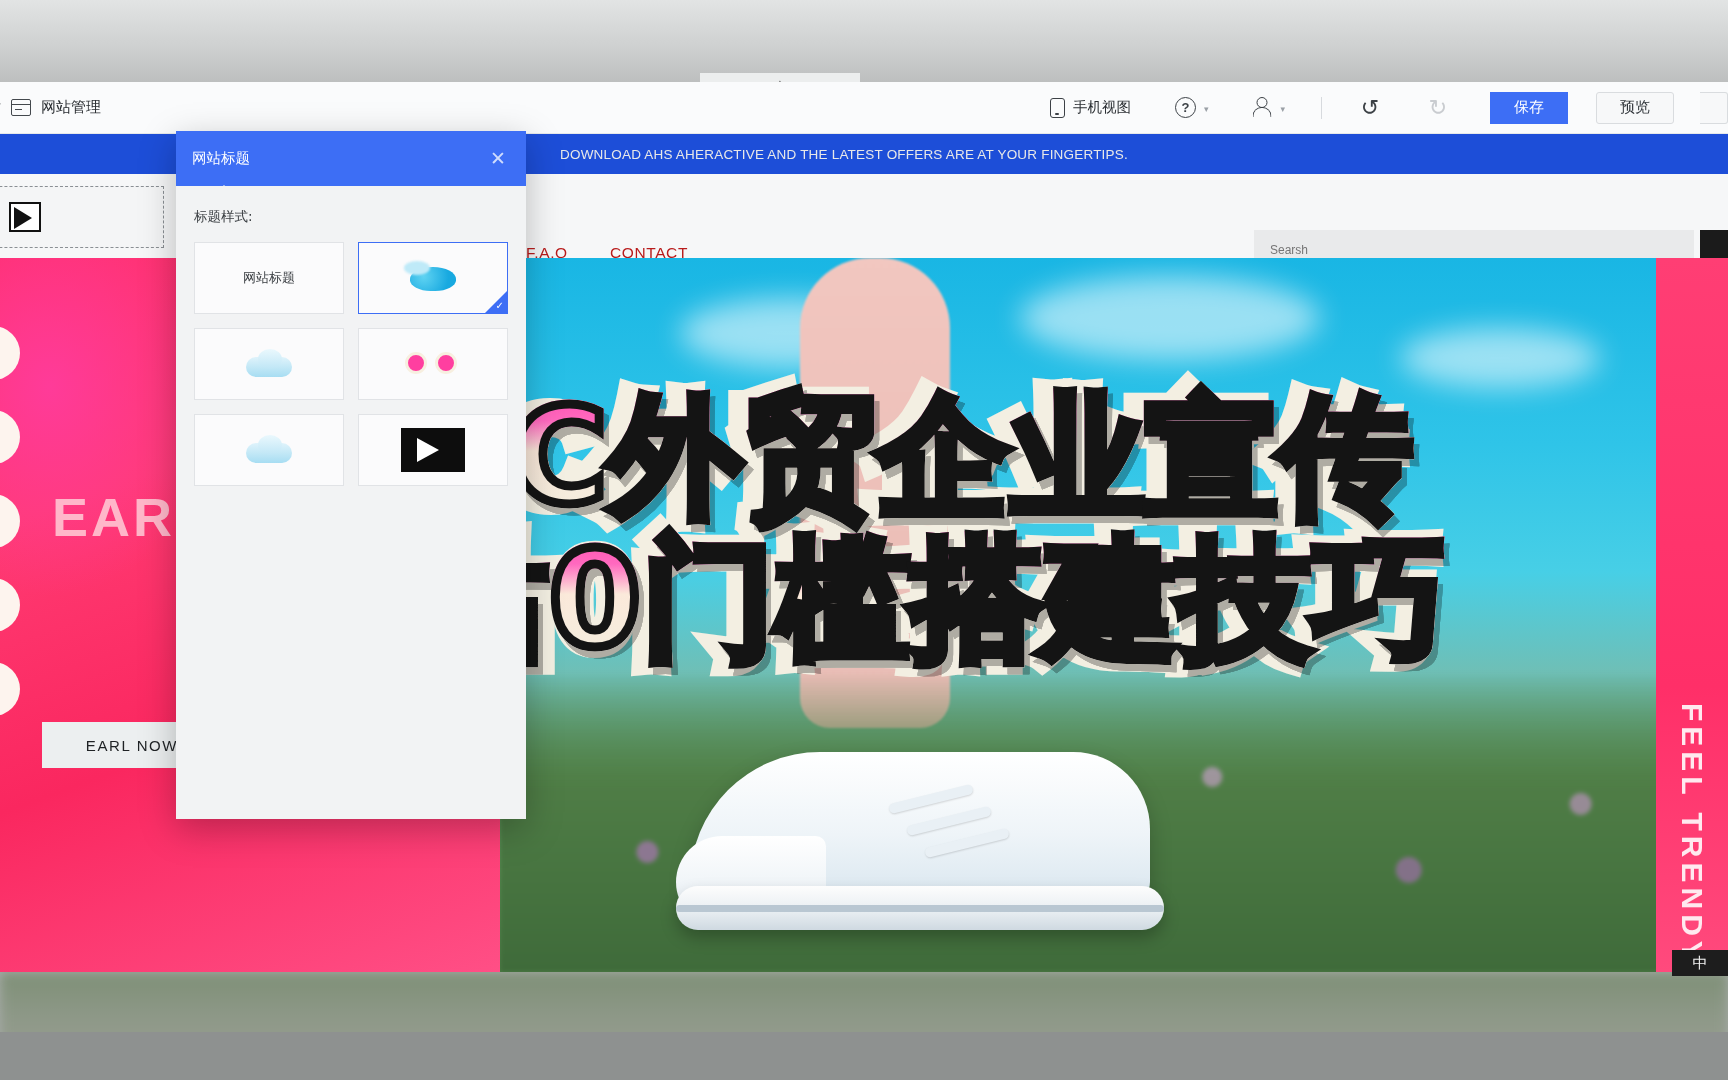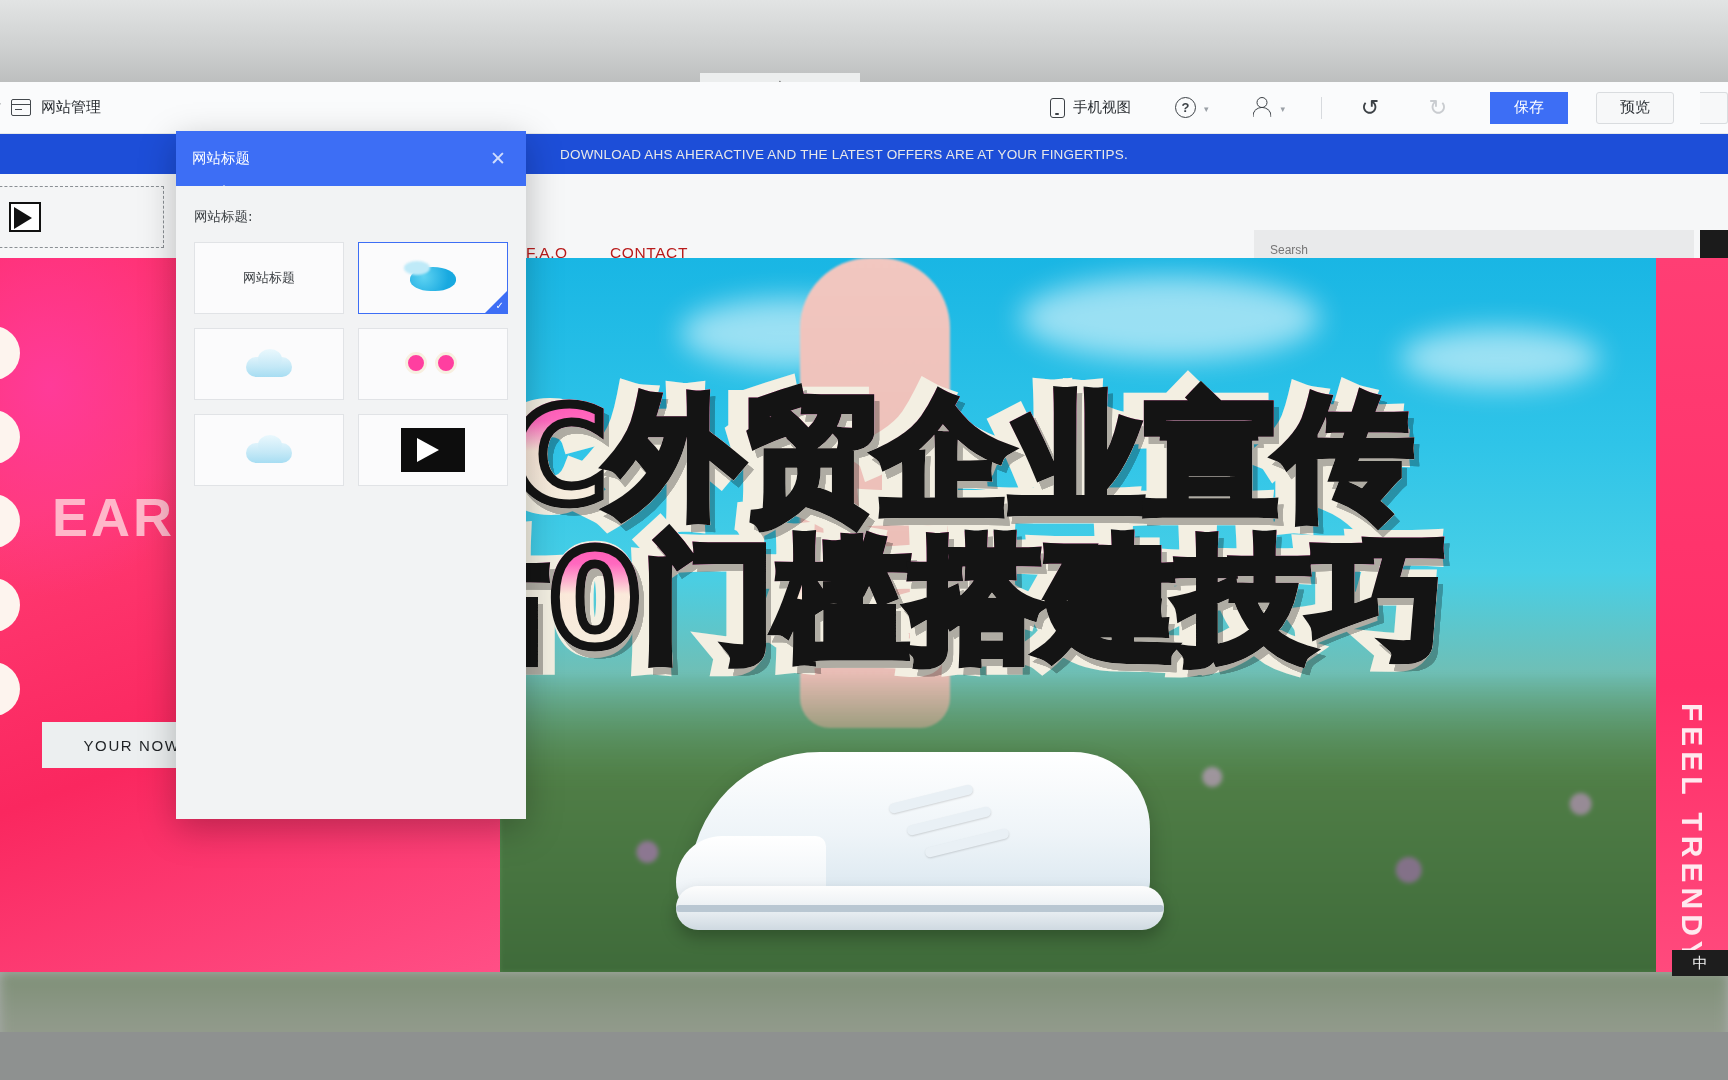--- a/index.html
+++ b/index.html
@@ -514,21 +514,21 @@
 
       <div id="hero-left">
         <div class="dots">
           <i></i>
             <i></i>
             <i></i>
             <i></i>
             <i></i>
         </div>
         <div id="hero-earl">EARL</div>
-        <div id="shop-now">YOUR NOW</div>
+        <div id="shop-now">EARL NOW</div>
       </div>
 
       <div id="hero-right">
         <div class="cloud c1"></div>
         <div class="cloud c2"></div>
         <div class="cloud c3"></div>
         <div id="leg"></div>
         <div id="field"></div>
         <div id="shoe">
           <div class="body"></div>
@@ -560,21 +560,21 @@
 
   <div id="ime-badge">中</div>
 
   <div id="dialog">
     <div id="dialog-header">
       <span id="dialog-title">网站标题</span>
       <span id="dialog-close">✕</span>
       <span id="dialog-arrow"></span>
     </div>
     <div id="dialog-body">
-      <div id="style-label">网站标题:</div>
+      <div id="style-label">标题样式:</div>
 
       <div id="style-grid">
 
         <div class="style-card">
           <span class="cap-txt">网站标题</span>
         </div>
 
         <div class="style-card selected">
           <span class="thumb-bird"></span>
           <span class="tick"></span>

